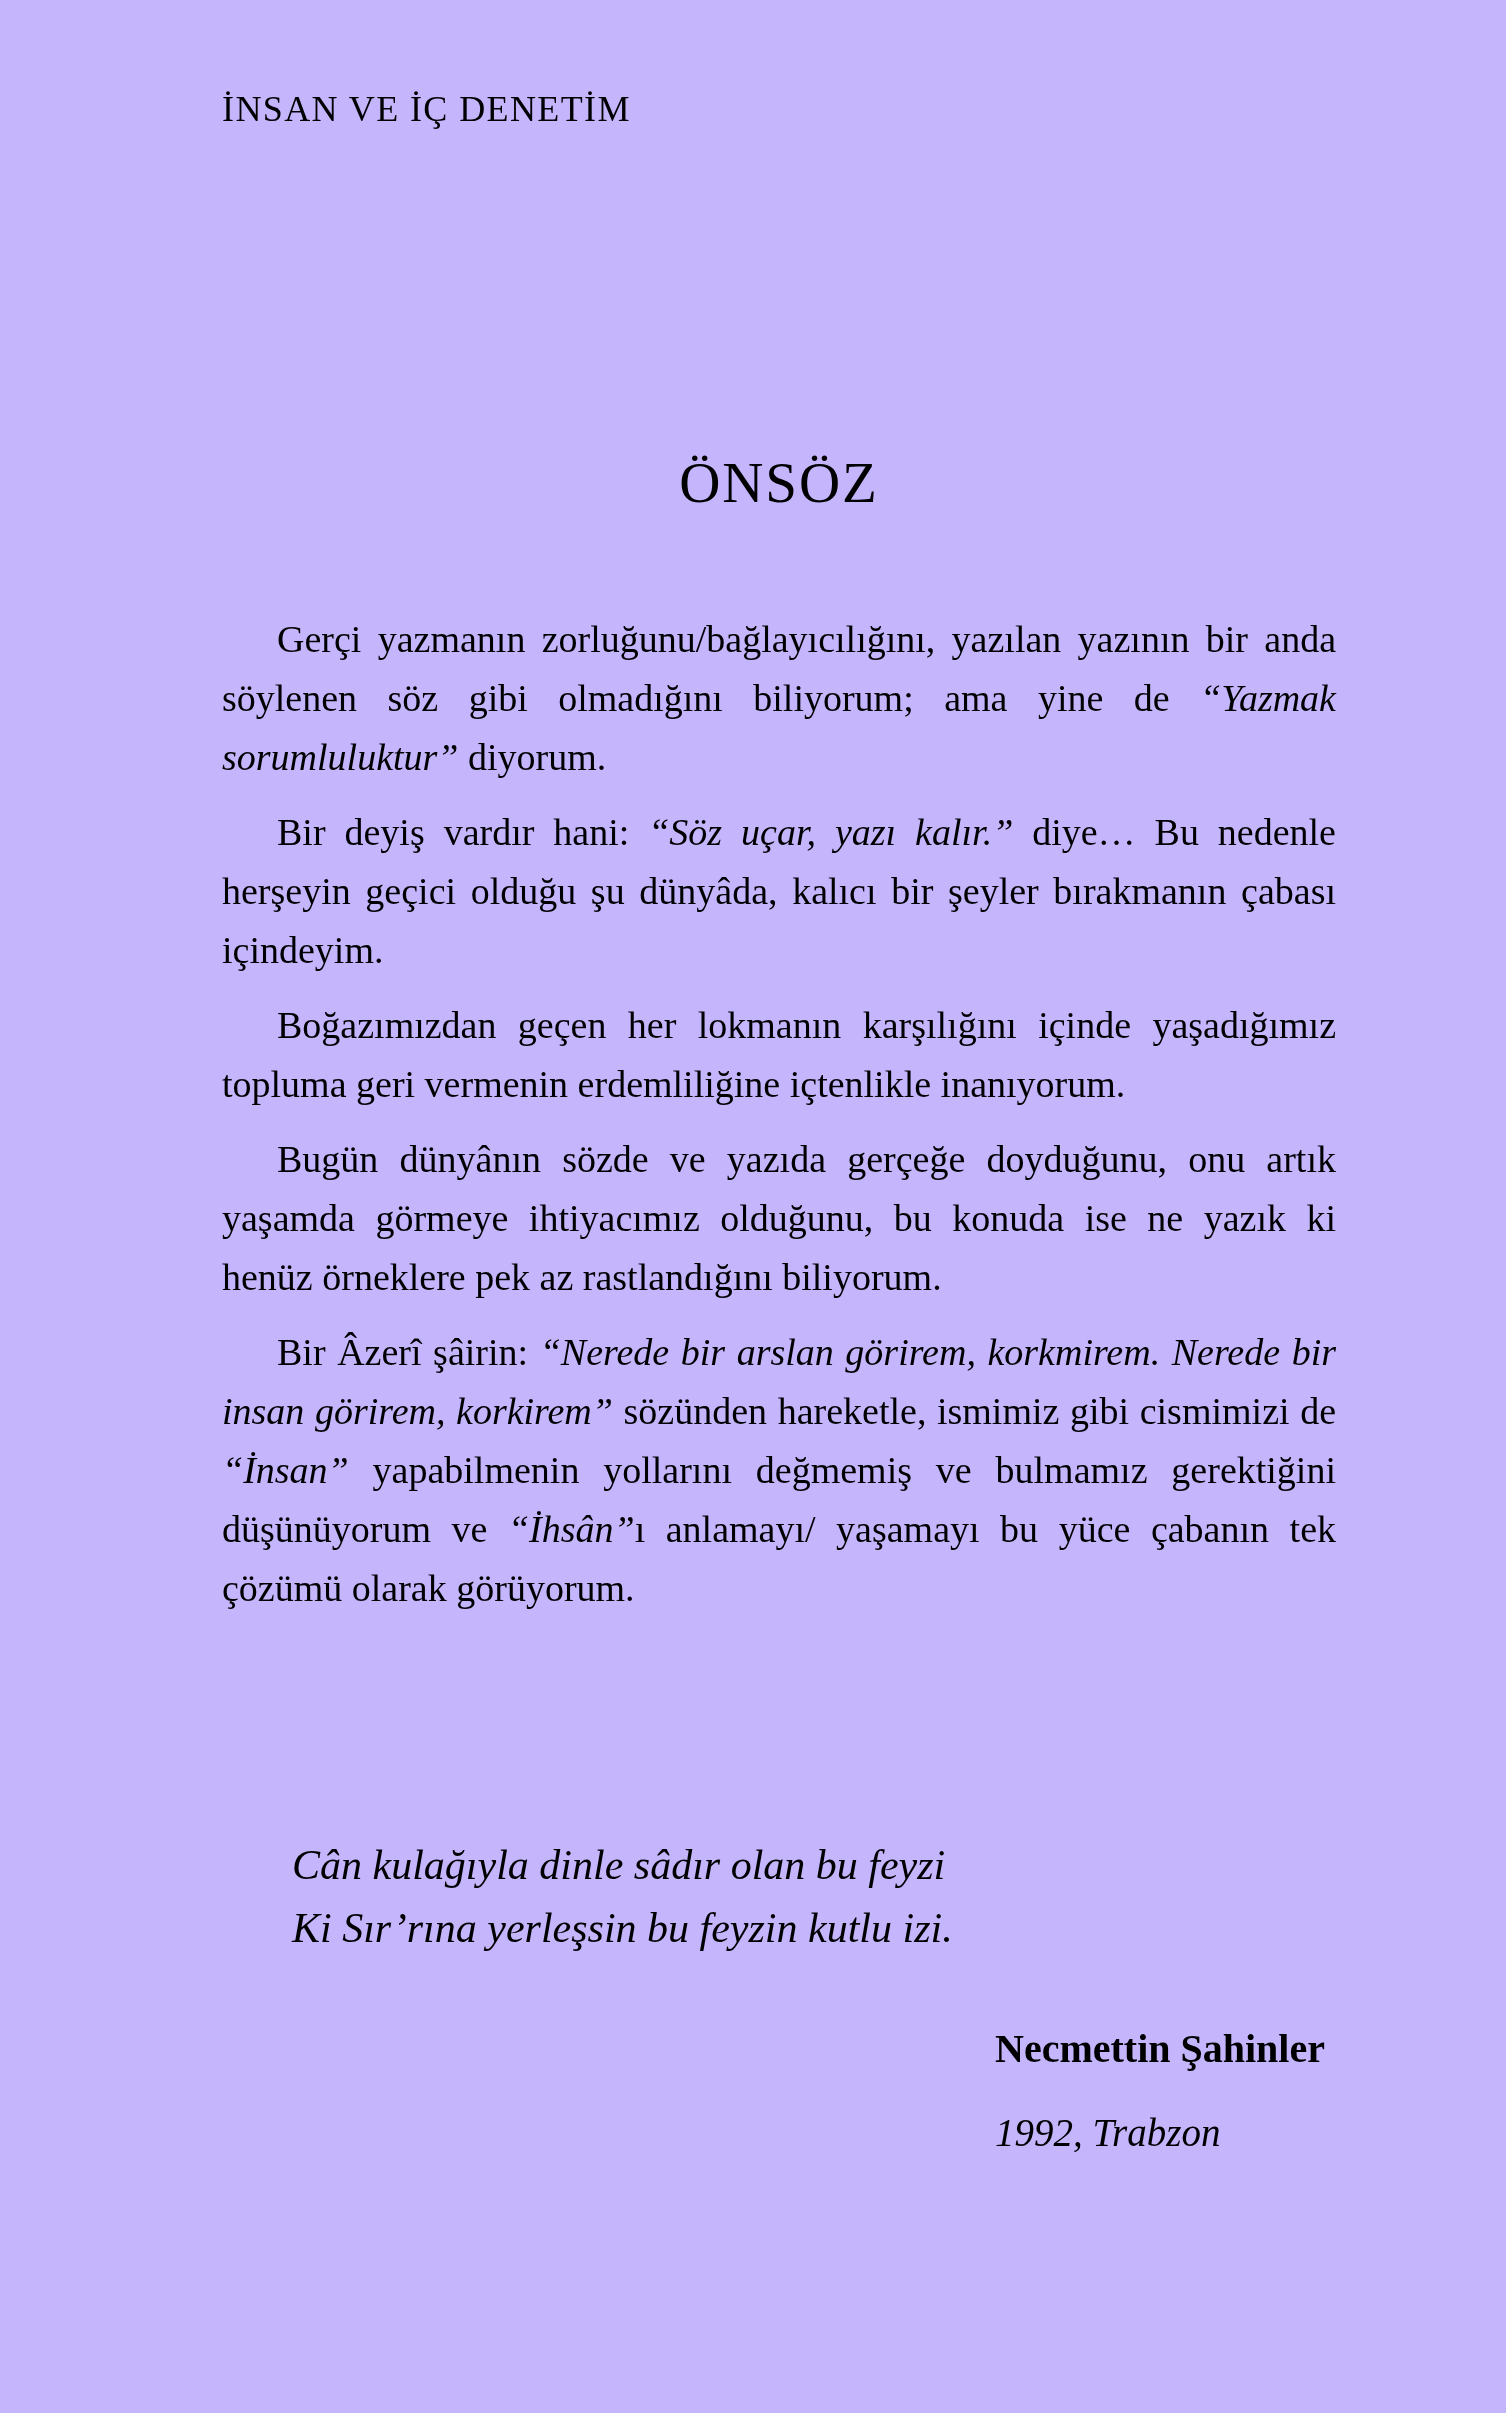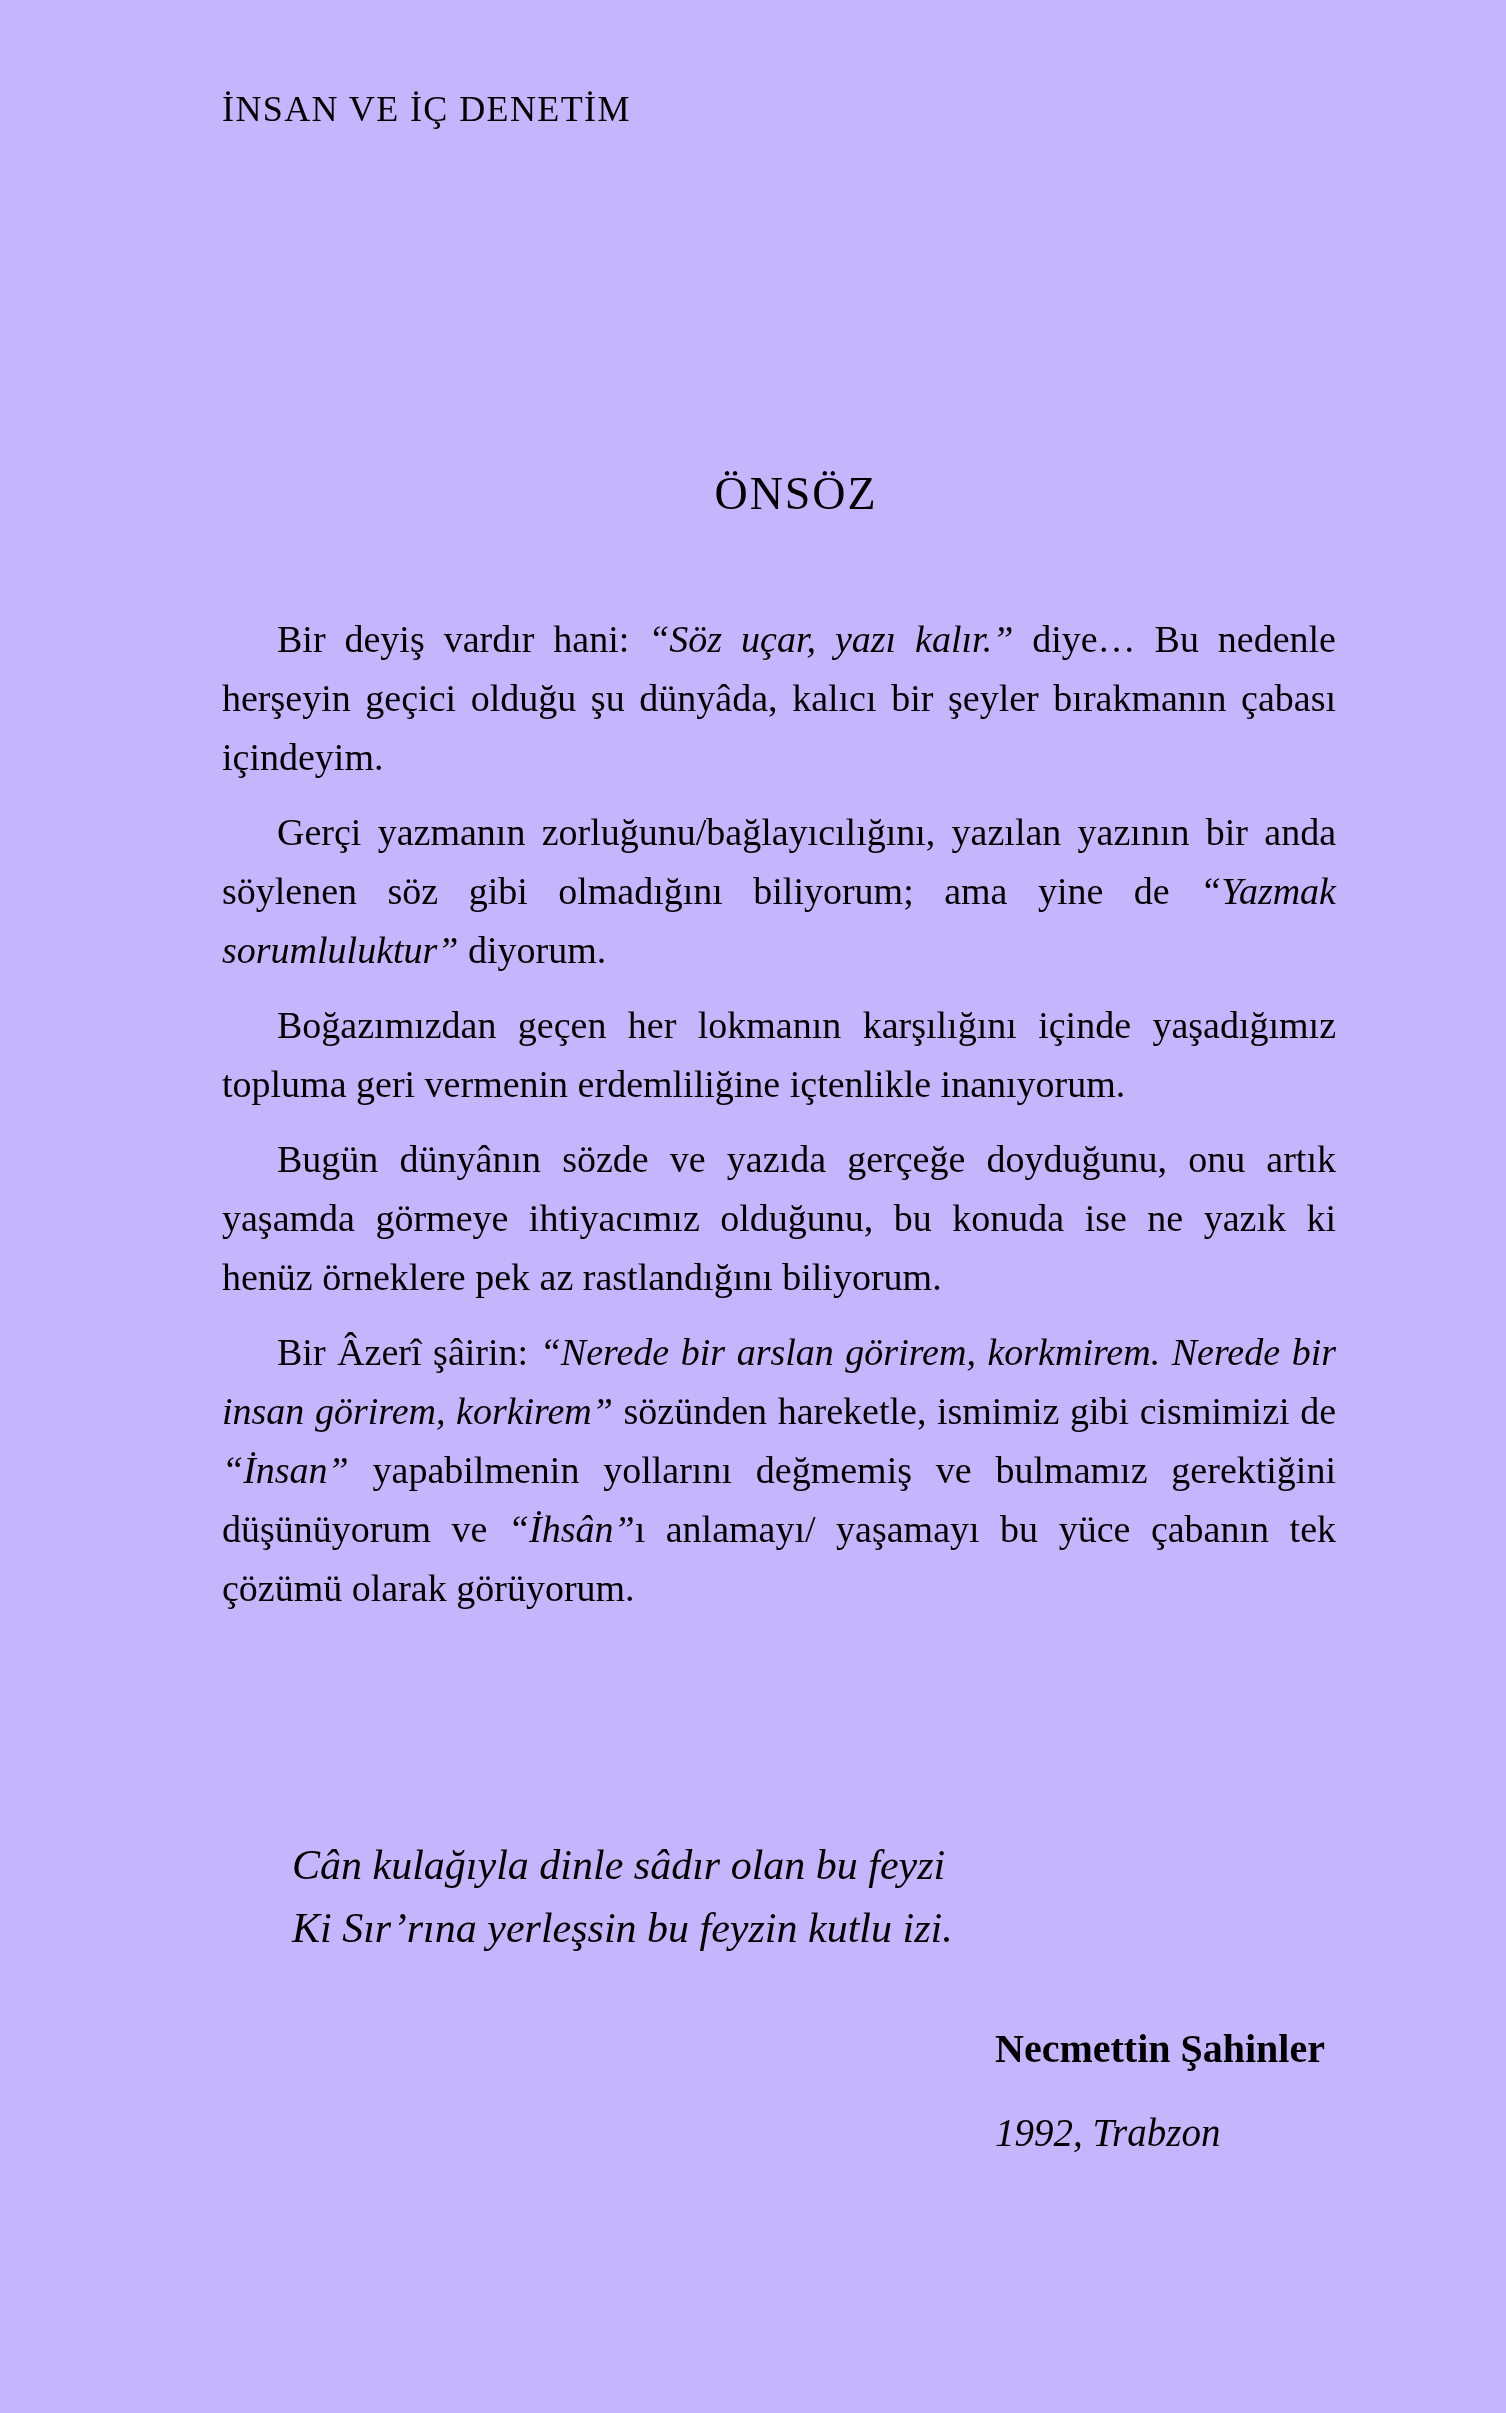--- a/index.html
+++ b/index.html
@@ -26,23 +26,23 @@
     top: 88px;
     font-size: 36px;
     letter-spacing: 1.4px;
     white-space: nowrap;
   }
   .chapter-title {
     position: absolute;
     left: 222px;
     top: 450px;
     width: 1114px;
-    margin: 17px;
+    margin: 0;
     text-align: center;
-    font-size: 46px;
+    font-size: 57px;
     font-weight: normal;
     letter-spacing: 1.9px;
   }
   .body-text {
     position: absolute;
     left: 222px;
     top: 610px;
     width: 1114px;
     font-size: 38px;
     line-height: 59px;
@@ -84,22 +84,22 @@
 </head>
 <body>
 
 <div class="page">
 
   <div class="running-header">İNSAN VE İÇ DENETİM</div>
 
   <h1 class="chapter-title">ÖNSÖZ</h1>
 
   <div class="body-text">
+    <p><span>Gerçi yazmanın zorluğunu/bağlayıcılığını, yazılan yazının bir anda söylenen söz gibi olmadığını biliyorum; ama yine de </span><em>“Yazmak sorumluluktur”</em><span> diyorum.</span></p>
     <p><span>Bir deyiş vardır hani: </span><em>“Söz uçar, yazı kalır.”</em><span> diye… Bu nedenle herşeyin geçici olduğu şu dünyâda, kalıcı bir şeyler bırakmanın çabası içindeyim.</span></p>
-    <p><span>Gerçi yazmanın zorluğunu/bağlayıcılığını, yazılan yazının bir anda söylenen söz gibi olmadığını biliyorum; ama yine de </span><em>“Yazmak sorumluluktur”</em><span> diyorum.</span></p>
     <p><span>Boğazımızdan geçen her lokmanın karşılığını içinde yaşadığımız topluma geri vermenin erdemliliğine içtenlikle inanıyorum.</span></p>
     <p><span>Bugün dünyânın sözde ve yazıda gerçeğe doyduğunu, onu artık yaşamda görmeye ihtiyacımız olduğunu, bu konuda ise ne yazık ki henüz örneklere pek az rastlandığını biliyorum.</span></p>
     <p><span>Bir Âzerî şâirin: </span><em>“Nerede bir arslan görirem, korkmirem. Nerede bir insan görirem, korkirem”</em><span> sözünden hareketle, ismimiz gibi cismimizi de </span><em>“İnsan”</em><span> yapabilmenin yollarını değmemiş ve bulmamız gerektiğini düşünüyorum ve </span><em>“İhsân”</em><span>ı anlamayı/ yaşamayı bu yüce çabanın tek çözümü olarak görüyorum.</span></p>
   </div>
 
   <div class="verse">
     <div class="verse-line">Cân kulağıyla dinle sâdır olan bu feyzi</div>
     <div class="verse-line">Ki Sır’rına yerleşsin bu feyzin kutlu izi.</div>
   </div>
 

